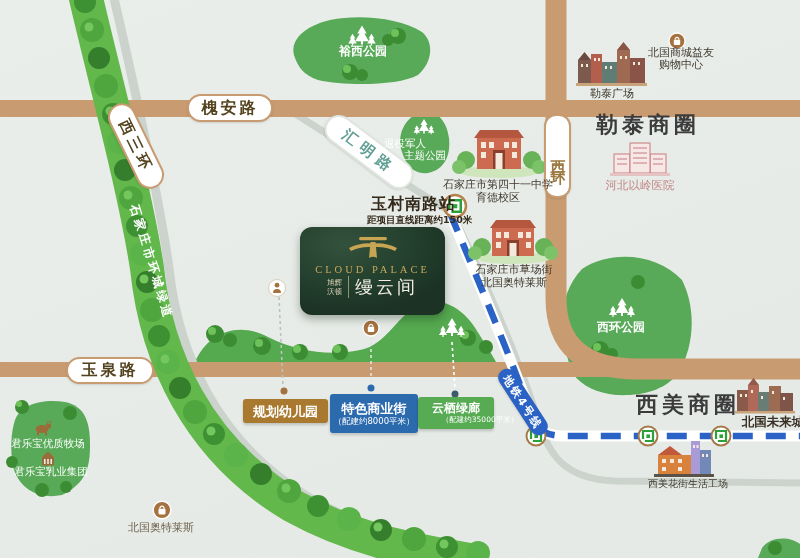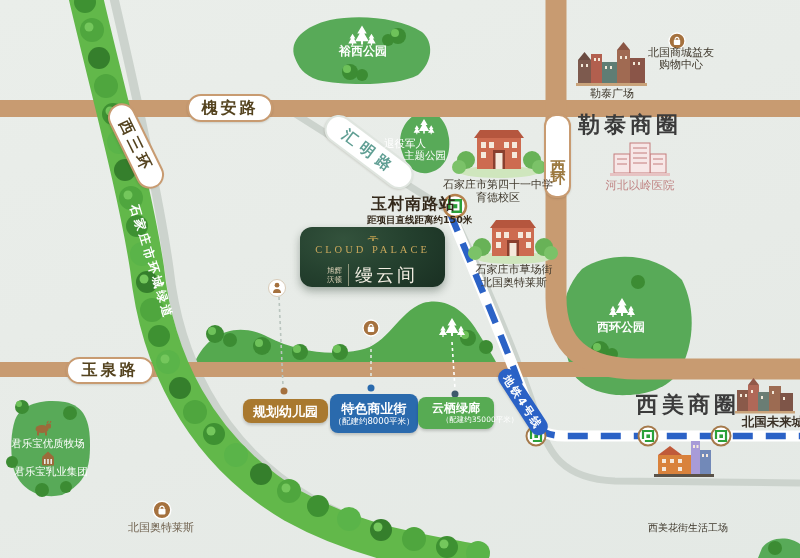--- a/index.html
+++ b/index.html
@@ -11,31 +11,31 @@
   .lbl{position:absolute;transform:translateX(-50%);text-align:center;white-space:nowrap;
        color:#3f382c;font-size:11px;line-height:13px;}
   .white{color:#fff;}
   .bold{font-weight:bold;}
   .pill{position:absolute;background:#fff;border:2px solid #c89b71;border-radius:16px;
         display:flex;align-items:center;justify-content:center;font-weight:bold;
         color:#54431f;box-shadow:0 1px 2px rgba(60,50,30,.15);white-space:nowrap;}
   .pill-rot{transform:translate(-50%,-50%) rotate(var(--rot));}
   .bigdistrict{position:absolute;font-weight:bold;font-size:22px;letter-spacing:4px;
         color:#3b3b3b;white-space:nowrap;}
-  .planpill{position:absolute;border-radius:8px;color:#fff;display:flex;flex-direction:column;
+  .planpill{position:absolute;border-radius:3px;color:#fff;display:flex;flex-direction:column;
         align-items:center;justify-content:center;box-shadow:0 2px 3px rgba(0,0,0,.18);white-space:nowrap;}
   .planpill .t1{font-weight:bold;font-size:13px;line-height:15px;}
   .planpill .t2{font-size:8.5px;line-height:10px;}
-  #logo-card{position:absolute;left:300px;top:227px;width:145px;height:60px;border-radius:12px;
+  #logo-card{position:absolute;left:300px;top:227px;width:145px;height:88px;border-radius:12px;
         background:radial-gradient(120px 70px at 30% 20%,#33523c 0%,#24402e 55%,#1b3224 100%);
         box-shadow:0 4px 8px rgba(20,40,25,.35);display:flex;flex-direction:column;
         align-items:center;justify-content:flex-start;}
   #logo-en{font-family:"Liberation Serif","DejaVu Serif",serif;font-size:10.5px;letter-spacing:3px;
         color:#c9a85c;margin-top:2px;}
-  #logo-row{display:flex;align-items:center;margin-top:8px;gap:6px;}
+  #logo-row{display:flex;align-items:center;margin-top:0;gap:6px;}
   #brand-col{display:flex;flex-direction:column;color:#ded3b8;font-size:7.5px;line-height:9px;text-align:center;}
   #brand-divider{width:1px;height:22px;background:rgba(230,220,190,.55);}
   #logo-cn{font-family:"Liberation Serif","DejaVu Serif",serif;font-size:18px;letter-spacing:3px;color:#f2eee2;}
   .greenway-text{position:absolute;left:151px;top:262px;transform:translate(-50%,-50%) rotate(73deg);
         color:#fff;font-weight:bold;font-size:12px;letter-spacing:3px;white-space:nowrap;}
   .station-name{position:absolute;left:371px;top:194px;font-weight:bold;font-size:16px;color:#33281a;letter-spacing:1px;}
   .station-dist{position:absolute;left:367px;top:214px;font-size:9.5px;color:#33281a;font-weight:bold;}
   .vertpill{writing-mode:vertical-rl;letter-spacing:5px;}
 </style>
 </head>
@@ -361,38 +361,38 @@
   <div class="greenway-text">石家庄市环城绿道</div>
 
   <div class="pill pill-rot" style="--rot:57deg;left:523px;top:402px;width:76px;height:18px;font-size:11px;letter-spacing:2px;
        background:#2b62c6;border:none;color:#fff;border-radius:9px;">
       <span>地铁4号线</span>
     </div>
 
   <div class="station-name">玉村南路站</div>
   <div class="station-dist">距项目直线距离约150米</div>
 
-  <div class="bigdistrict" style="left:578px;top:110px;">勒泰商圈</div>
+  <div class="bigdistrict" style="left:596px;top:110px;">勒泰商圈</div>
   <div class="bigdistrict" style="left:636px;top:390px;">西美商圈</div>
 
   <div class="lbl white bold" style="left:363px;top:45px;font-size:12px;">裕西公园</div>
   <div class="lbl white" style="left:405px;top:137px;font-size:10.5px;line-height:12px;">退役军人</div>
   <div class="lbl white" style="left:425px;top:149px;font-size:10.5px;line-height:12px;">主题公园</div>
   <div class="lbl white bold" style="left:621px;top:321px;font-size:12px;">西环公园</div>
 
   <div class="lbl" style="left:681px;top:46px;">北国商城益友</div>
   <div class="lbl" style="left:681px;top:58px;">购物中心</div>
   <div class="lbl" style="left:612px;top:87px;">勒泰广场</div>
   <div class="lbl" style="left:640px;top:179px;color:#c08484;font-size:11.5px;">河北以岭医院</div>
   <div class="lbl" style="left:498px;top:178px;">石家庄市第四十一中学</div>
   <div class="lbl" style="left:498px;top:191px;">育德校区</div>
   <div class="lbl" style="left:514px;top:263px;">石家庄市草场街</div>
   <div class="lbl" style="left:514px;top:276px;">北国奥特莱斯</div>
   <div class="lbl bold" style="left:765px;top:415px;font-size:12.5px;color:#3a3126;margin-left:8px;">北国未来城</div>
-  <div class="lbl" style="left:688px;top:477px;font-size:10px;margin-top:44px;">西美花街生活工场</div>
+  <div class="lbl" style="left:688px;top:477px;font-size:10px;">西美花街生活工场</div>
   <div class="lbl white" style="left:48px;top:437px;font-size:10.5px;">君乐宝优质牧场</div>
   <div class="lbl white" style="left:51px;top:465px;font-size:10.5px;">君乐宝乳业集团</div>
   <div class="lbl" style="left:161px;top:521px;color:#70624f;">北国奥特莱斯</div>
 
   <div class="planpill" style="left:243px;top:399px;width:85px;height:24px;background:#a9792f;">
     <span class="t1">规划幼儿园</span>
   </div>
   <div class="planpill" style="left:330px;top:394px;width:88px;height:39px;background:#2a6aad;">
     <span class="t1">特色商业街</span>
     <span class="t2">（配建约8000平米）</span>

